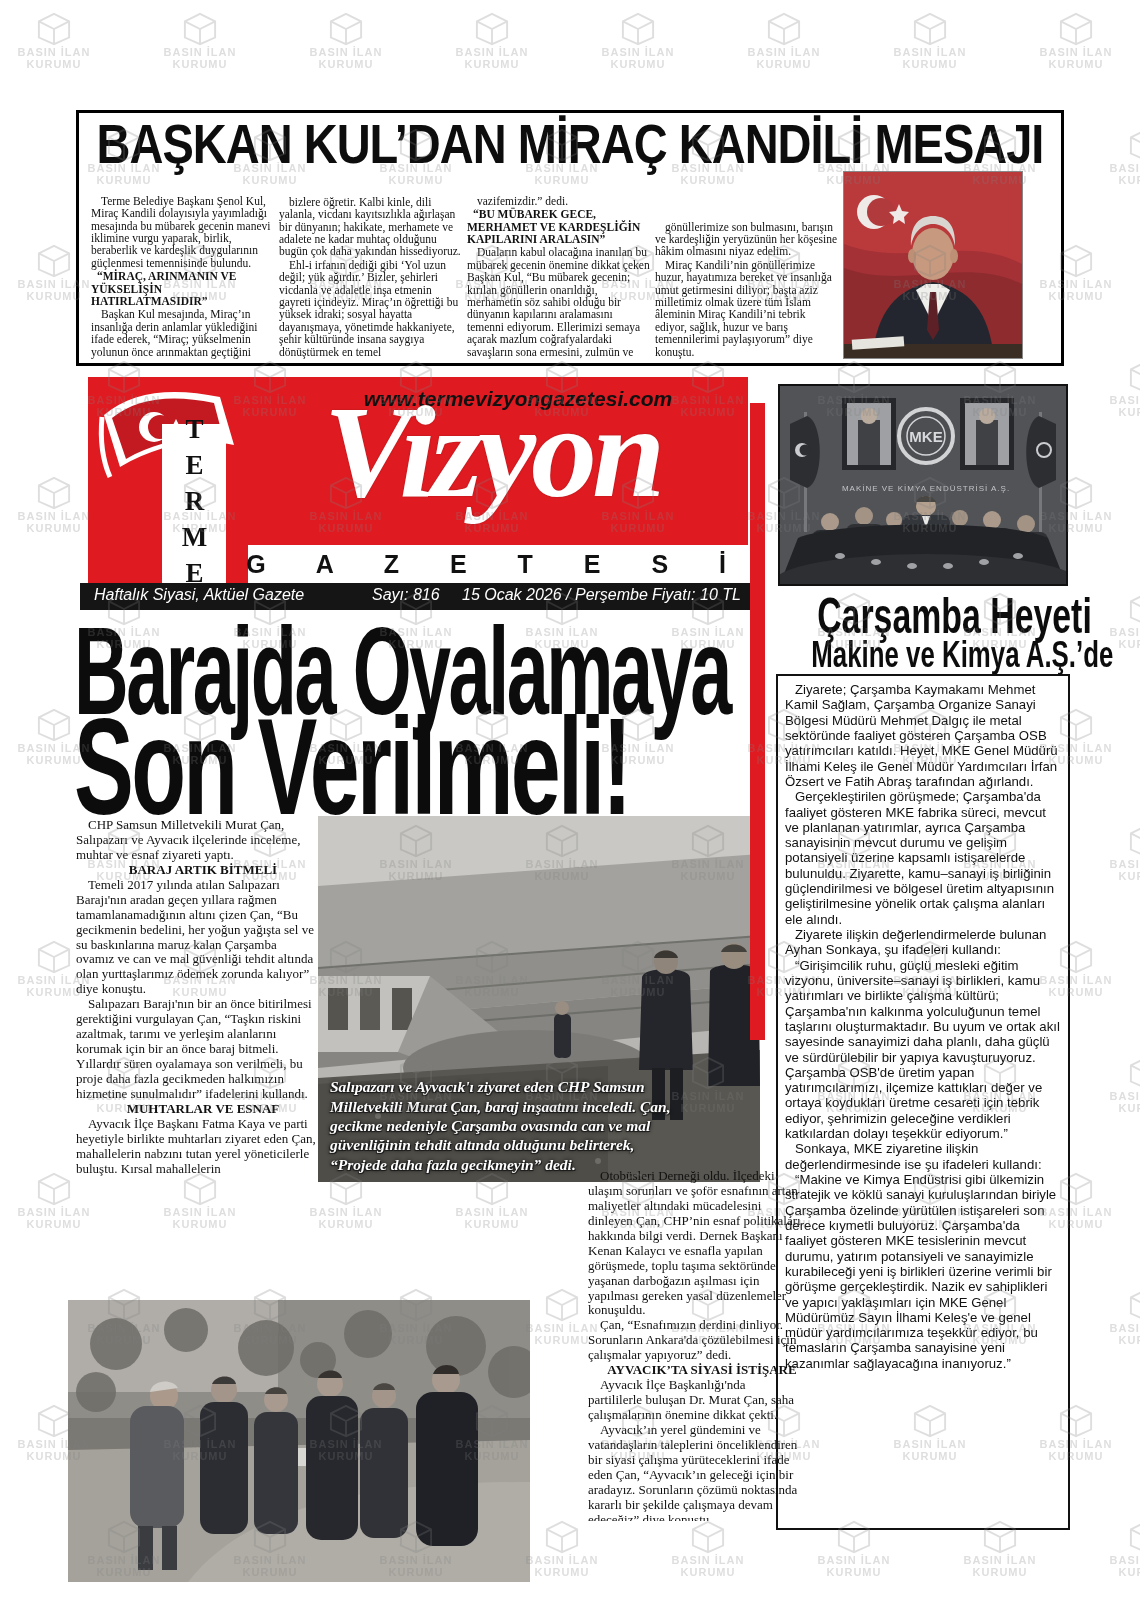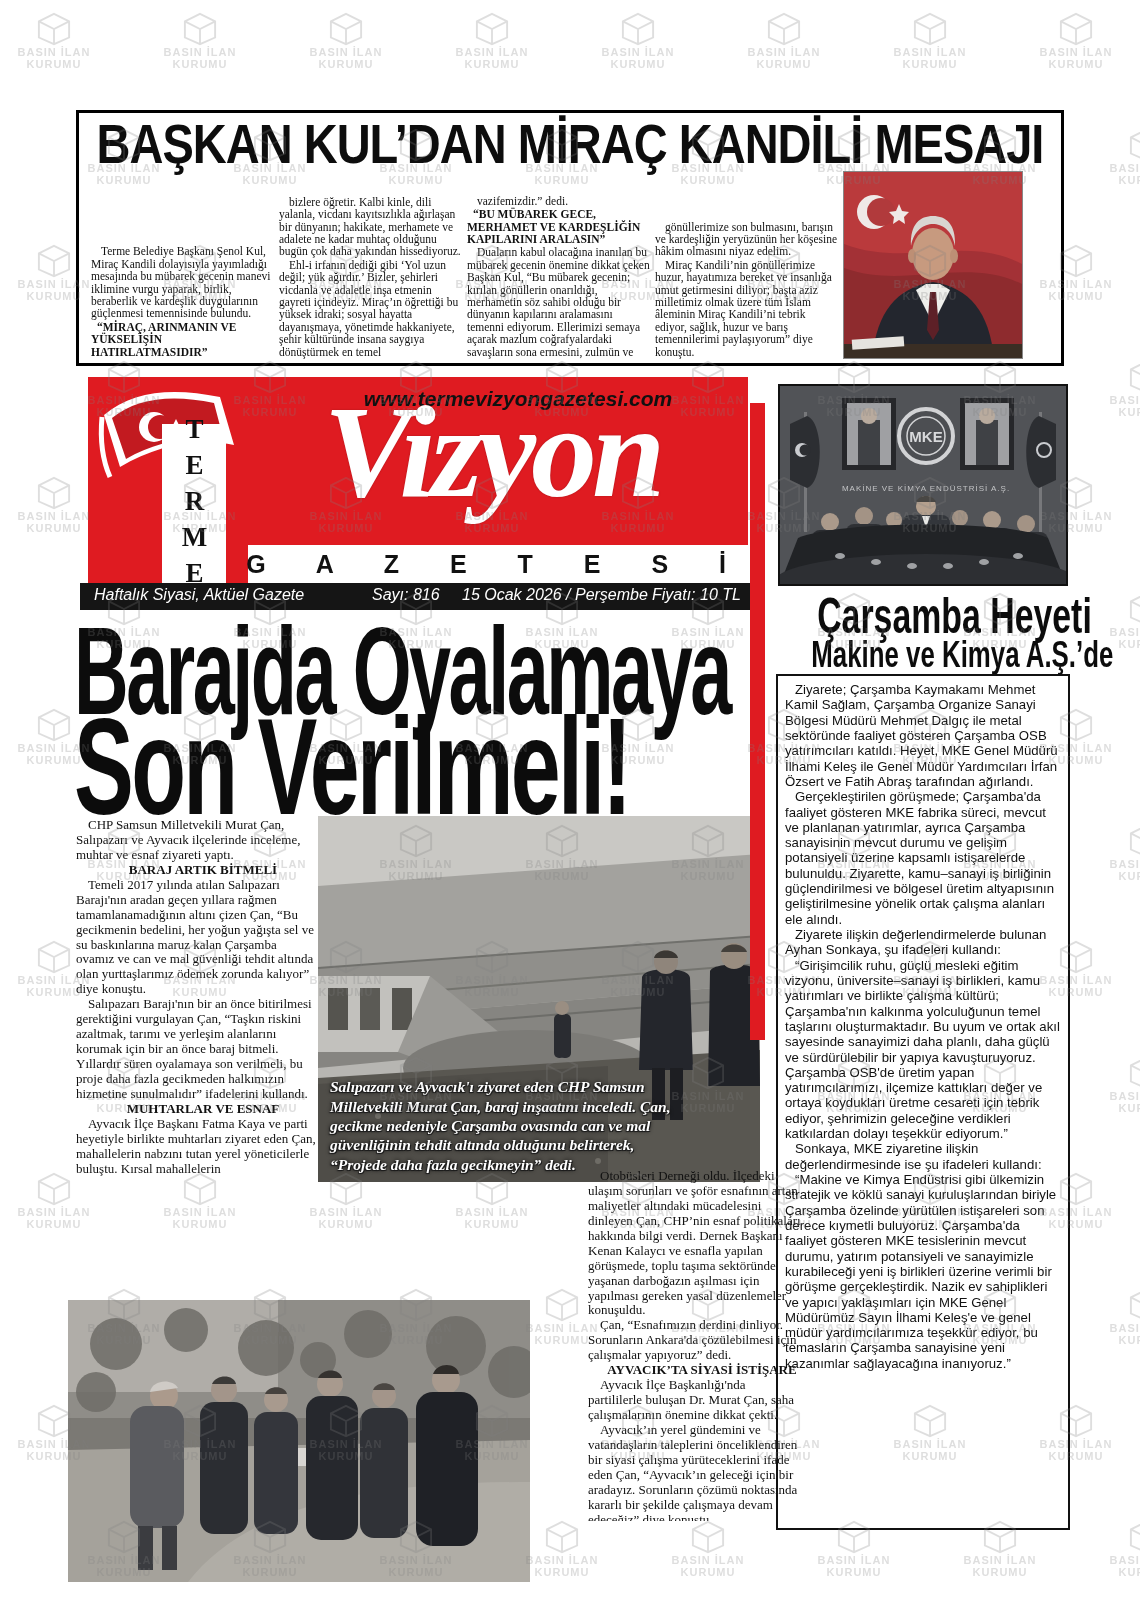--- a/index.html
+++ b/index.html
@@ -87,20 +87,21 @@
 <body>
 
 <div id="page">
 
   <div class="top-box">
     <div class="top-headline">BAŞKAN KUL’DAN MİRAÇ KANDİLİ MESAJI</div>
     <div class="top-cols">
       <div class="tcol">
         <p>Terme Belediye Başkanı Şenol Kul, Miraç Kandili dolayısıyla yayımladığı mesajında bu mübarek gecenin manevi iklimine vurgu yaparak, birlik, beraberlik ve kardeşlik duygularının güçlenmesi temennisinde bulundu.</p>
         <p class="sub">“MİRAÇ, ARINMANIN VE YÜKSELİŞİN HATIRLATMASIDIR”</p>
+        <p>Başkan Kul mesajında, Miraç’ın insanlığa derin anlamlar yüklediğini ifade ederek, “Miraç; yükselmenin yolunun önce arınmaktan geçtiğini</p>
       </div>
       <div class="tcol">
         <p>bizlere öğretir. Kalbi kinle, dili yalanla, vicdanı kayıtsızlıkla ağırlaşan bir dünyanın; hakikate, merhamete ve adalete ne kadar muhtaç olduğunu bugün çok daha yakından hissediyoruz.</p>
         <p>Ehl-i irfanın dediği gibi ‘Yol uzun değil; yük ağırdır.’ Bizler, şehirleri vicdanla ve adaletle inşa etmenin gayreti içindeyiz. Miraç’ın öğrettiği bu yüksek idraki; sosyal hayatta dayanışmaya, yönetimde hakkaniyete, şehir kültüründe insana saygıya dönüştürmek en temel</p>
       </div>
       <div class="tcol">
         <p>vazifemizdir.” dedi.</p>
         <p class="sub">“BU MÜBAREK GECE, MERHAMET VE KARDEŞLİĞİN KAPILARINI ARALASIN”</p>
         <p>Duaların kabul olacağına inanılan bu mübarek gecenin önemine dikkat çeken Başkan Kul, “Bu mübarek gecenin; kırılan gönüllerin onarıldığı, merhametin söz sahibi olduğu bir dünyanın kapılarını aralamasını temenni ediyorum. Ellerimizi semaya açarak mazlum coğrafyalardaki savaşların sona ermesini, zulmün ve</p>
       </div>

